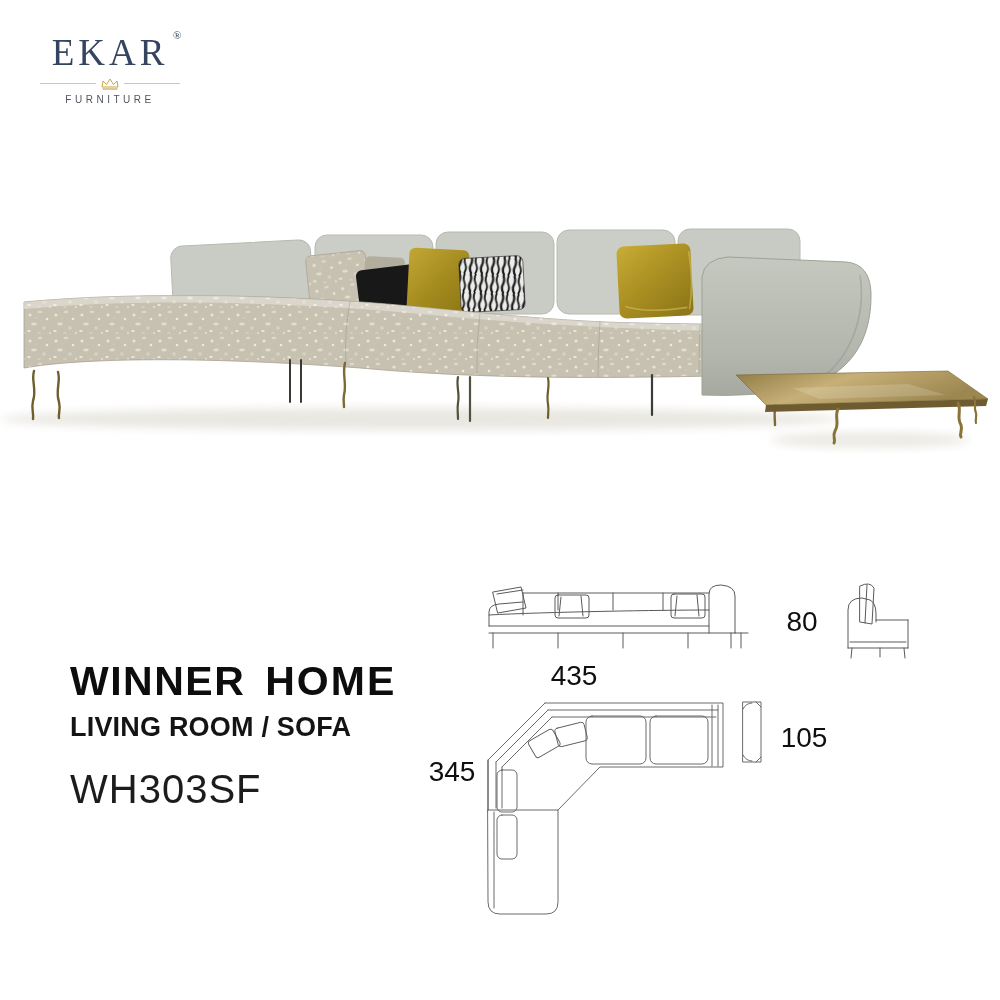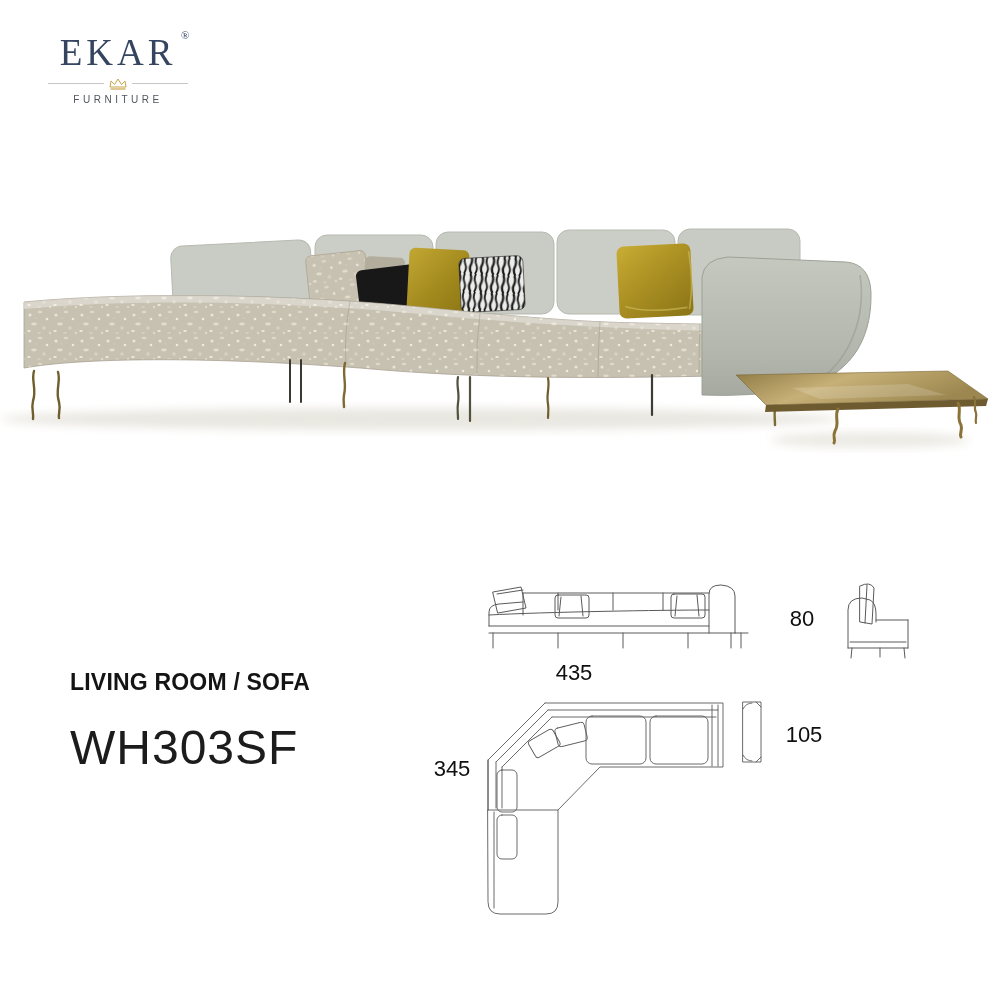--- a/index.html
+++ b/index.html
@@ -6,44 +6,44 @@
   html,body { width:1000px; height:1000px; }
   body {
     background:#ffffff;
     position:relative;
     font-family:"Liberation Sans", sans-serif;
     color:#111;
     overflow:hidden;
   }
 
   
-  .logo { position:absolute; left:48px; top:34px; width:140px; text-align:center; }
+  .logo { position:absolute; left:40px; top:34px; width:140px; text-align:center; }
   .logo-name {
     font-family:"Liberation Serif", serif;
     font-size:37px; line-height:1; letter-spacing:4px;
     color:#35455f; display:inline-block; position:relative;
   }
   .logo-reg { position:absolute; top:-4px; right:-13px; font-size:11px; letter-spacing:0; color:#35455f; }
   .logo-divider { display:flex; align-items:center; gap:4px; margin:6px 0 4px; }
   .logo-divider .line { flex:1; height:1px; background:#c6c6c6; }
   .logo-tagline { font-size:10px; letter-spacing:3.5px; color:#50565e; }
 
   
   .photo { position:absolute; left:0; top:205px; width:1000px; height:260px; }
 
   
   .info { position:absolute; left:70px; top:660px; }
   .info-title { font-size:41px; font-weight:bold; letter-spacing:1.5px; color:#0d0d0d; line-height:1.05; white-space:nowrap; }
   .info-title .t2 { margin-left:20px; letter-spacing:2px; }
-  .info-category { font-size:23px; font-weight:bold; letter-spacing:0.2px; color:#141414; margin-top:9px; }
-  .info-model { font-size:48px; font-weight:400; letter-spacing:1px; color:#1c1c1c; margin-top:24px; }
+  .info-category { font-size:27px; font-weight:bold; letter-spacing:0.2px; color:#141414; margin-top:9px; }
+  .info-model { font-size:40px; font-weight:400; letter-spacing:1px; color:#1c1c1c; margin-top:24px; }
 
   
   .tech svg { position:absolute; overflow:visible; }
-  .dim { position:absolute; font-size:22px; color:#0f0f0f; text-align:center; }
+  .dim { position:absolute; font-size:28px; color:#0f0f0f; text-align:center; }
   .dim-80   { left:780px; top:606px; width:44px; }
   .dim-435  { left:540px; top:660px; width:68px; }
   .dim-105  { left:778px; top:722px; width:52px; }
   .dim-345  { left:426px; top:756px; width:52px; }
 
   .fe  { left:483px; top:578px; width:265px; height:78px; }
   .sv  { left:840px; top:578px; width:78px;  height:80px; }
   .pl  { left:468px; top:692px; width:300px; height:232px; }
 </style>
 </head>
@@ -162,20 +162,23 @@
     <path d="M792,183 L908,179 L946,190 L820,194 Z" fill="#ffffff" opacity="0.16"></path>
     <g fill="none" stroke="#8a7338" stroke-width="3" stroke-linecap="round">
       <path d="M838,204 c-4,8 2,14 -3,22 c-3,6 1,8 -1,12"></path>
       <path d="M958,198 c4,8 -2,14 3,22 c2,6 -2,8 0,12"></path>
       <path d="M974,192 c3,6 -1,10 2,16 c1,4 -1,6 0,10" stroke-width="2.2"></path>
     </g>
   </g>
 </svg>
 
 <section class="info">
+  <h1 class="info-title">
+    <span class="t1">WINNER</span><span class="t2">HOME</span>
+  </h1>
   <div class="info-category">LIVING ROOM / SOFA</div>
   <div class="info-model">WH303SF</div>
 </section>
 
 <div class="tech">
 
   <svg class="fe" viewBox="0 0 265 78" fill="none" stroke="#5a5a5a" stroke-width="1" stroke-linejoin="round" stroke-linecap="round">
     <path d="M10,14 L38,9 L43,30 L15,35 Z M14,16 L40,12"></path>
     <path d="M6,48 L6,34 Q6,27 16,26 L40,24"></path>
     <path d="M40,15 H226 M40,15 V37"></path>

